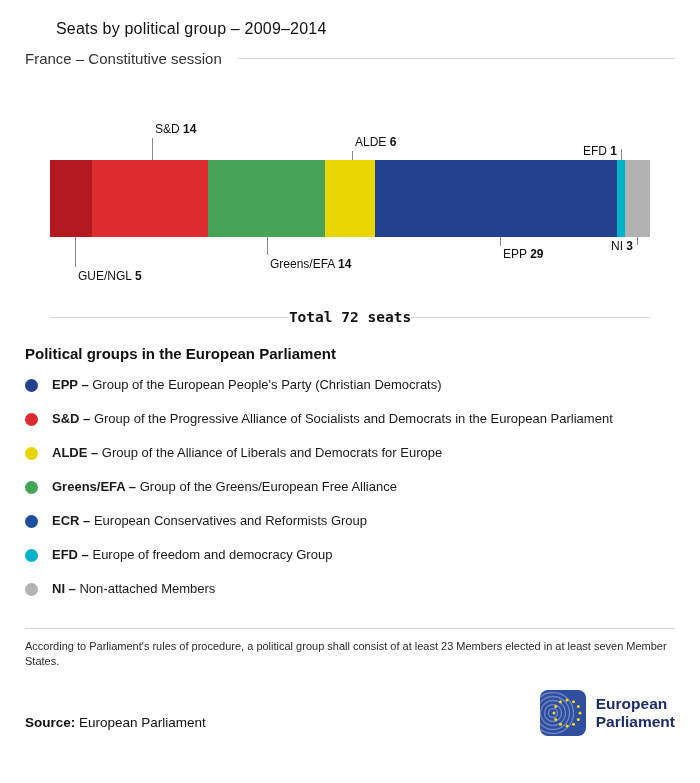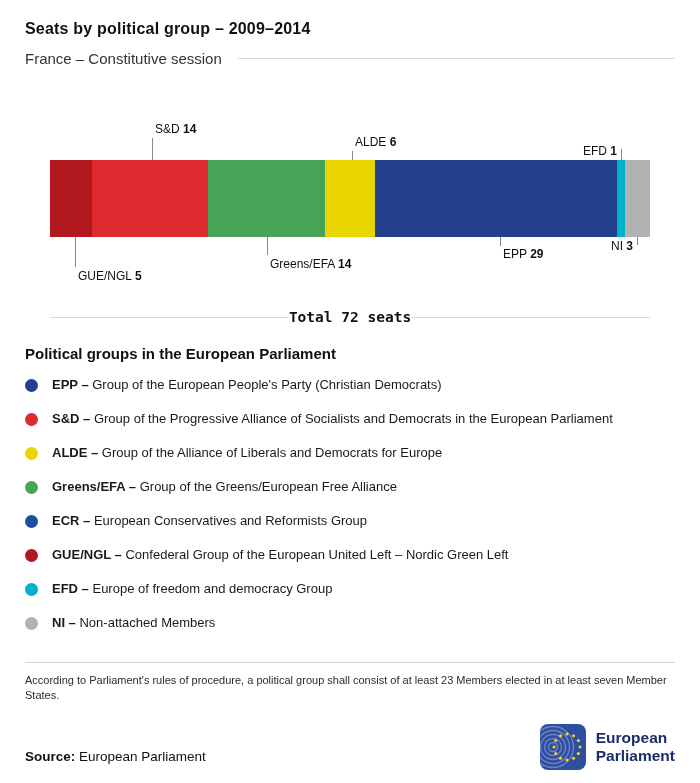--- a/index.html
+++ b/index.html
@@ -6,21 +6,21 @@
   html,body { background:#ffffff; }
   body {
     width:700px; height:783px;
     font-family:"Liberation Sans", sans-serif;
     color:#1a1a1a;
   }
   .page { position:relative; width:700px; height:783px; overflow:hidden; background:#fff; }
 
   
   .header { padding:20px 25px 0 25px; }
-  .title { font-size:16px; font-weight:bold; letter-spacing:.2px; color:#111; }
+  .title { font-size:16px; font-weight:normal; letter-spacing:.2px; color:#111;margin-left:31px; }
   .subtitle-row { display:flex; align-items:center; margin-top:12px; }
   .subtitle { font-size:15px; color:#333; }
   .hrule { flex:1; height:1px; background:#d9d9d9; margin-left:16px; }
 
   
   .chart { position:relative; height:200px; margin-top:30px; }
   .bar { position:absolute; left:50px; top:63px; width:600px; height:77px; display:flex; }
   .bar > div { height:100%; }
   .vline { position:absolute; width:1px; background:#8a8a8a; }
   .callout { position:absolute; font-size:12px; white-space:nowrap; color:#111; }
@@ -142,24 +142,20 @@
       <span class="dot" style="background: rgb(233, 213, 0);"></span>
       <span class="legend-text"><b>ALDE –</b> <span>Group of the Alliance of Liberals and Democrats for Europe</span></span>
     </div>
     <div class="legend-item">
       <span class="dot" style="background: rgb(70, 164, 86);"></span>
       <span class="legend-text"><b>Greens/EFA –</b> <span>Group of the Greens/European Free Alliance</span></span>
     </div>
     <div class="legend-item">
       <span class="dot" style="background: rgb(28, 79, 160);"></span>
       <span class="legend-text"><b>ECR –</b> <span>European Conservatives and Reformists Group</span></span>
-    </div>
-    <div class="legend-item">
-      <span class="dot" style="background: rgb(178, 25, 31);"></span>
-      <span class="legend-text"><b>GUE/NGL –</b> <span>Confederal Group of the European United Left – Nordic Green Left</span></span>
     </div>
     <div class="legend-item">
       <span class="dot" style="background: rgb(0, 178, 201);"></span>
       <span class="legend-text"><b>EFD –</b> <span>Europe of freedom and democracy Group</span></span>
     </div>
     <div class="legend-item">
       <span class="dot" style="background: rgb(178, 178, 178);"></span>
       <span class="legend-text"><b>NI –</b> <span>Non-attached Members</span></span>
     </div>
   </section>

